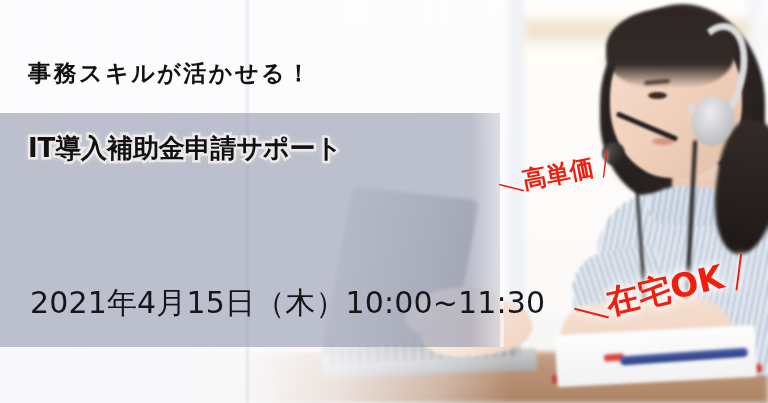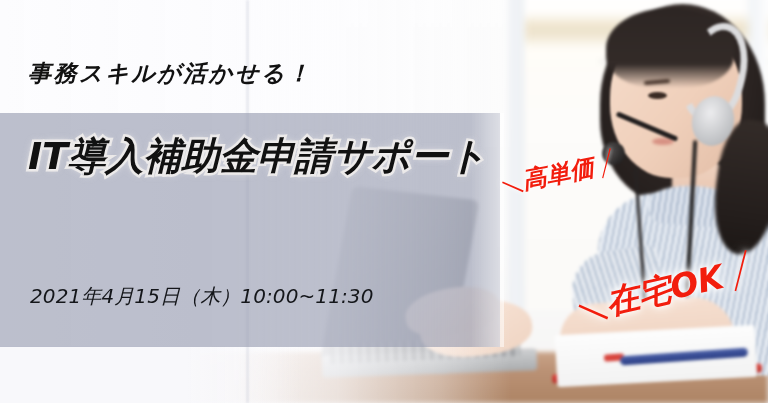--- a/index.html
+++ b/index.html
@@ -338,56 +338,56 @@
     pointer-events: none;
   }
   .band-fadeedge {
     position: absolute;
     left: 470px; top: 113px; width: 34px; height: 234px;
     background: linear-gradient(to right, rgba(148,153,175,0), rgba(255,255,255,.55));
     pointer-events: none;
   }
 
   
-  .text-layer { position: absolute; inset: 0; font-style: italic; }
+  .text-layer { position: absolute; inset: 0; }
 
   .kicker {
     position: absolute;
     left: 28px; top: 58px;
     font-family: "DejaVu Sans", sans-serif;
     font-size: 23px;
     font-weight: 700;
     letter-spacing: .11em;
     color: #111111;
     white-space: nowrap;
   }
 
   .headline {
     position: absolute;
     left: 28px; top: 131px;
     font-family: "DejaVu Sans", sans-serif;
-    font-size: 38px;
+    font-size: 26px;
     font-weight: 700;
     line-height: 1.34;
     letter-spacing: -.004em;
     color: #111111;
     white-space: nowrap;
     -webkit-text-stroke: 5px #eceaea;
     paint-order: stroke fill;
     text-shadow:
       0 0 5px rgba(238,236,236,.95),
       0 0 9px rgba(238,236,236,.7);
   }
   .headline-l2 { letter-spacing: .01em; }
 
   .datetime {
     position: absolute;
     left: 30px; top: 283px;
     font-family: "DejaVu Sans", sans-serif;
-    font-size: 20px;
+    font-size: 30px;
     font-weight: 400;
     letter-spacing: .005em;
     color: #14161a;
     white-space: nowrap;
   }
 
   
   .badge {
     position: absolute;
     color: #f21d0d;

